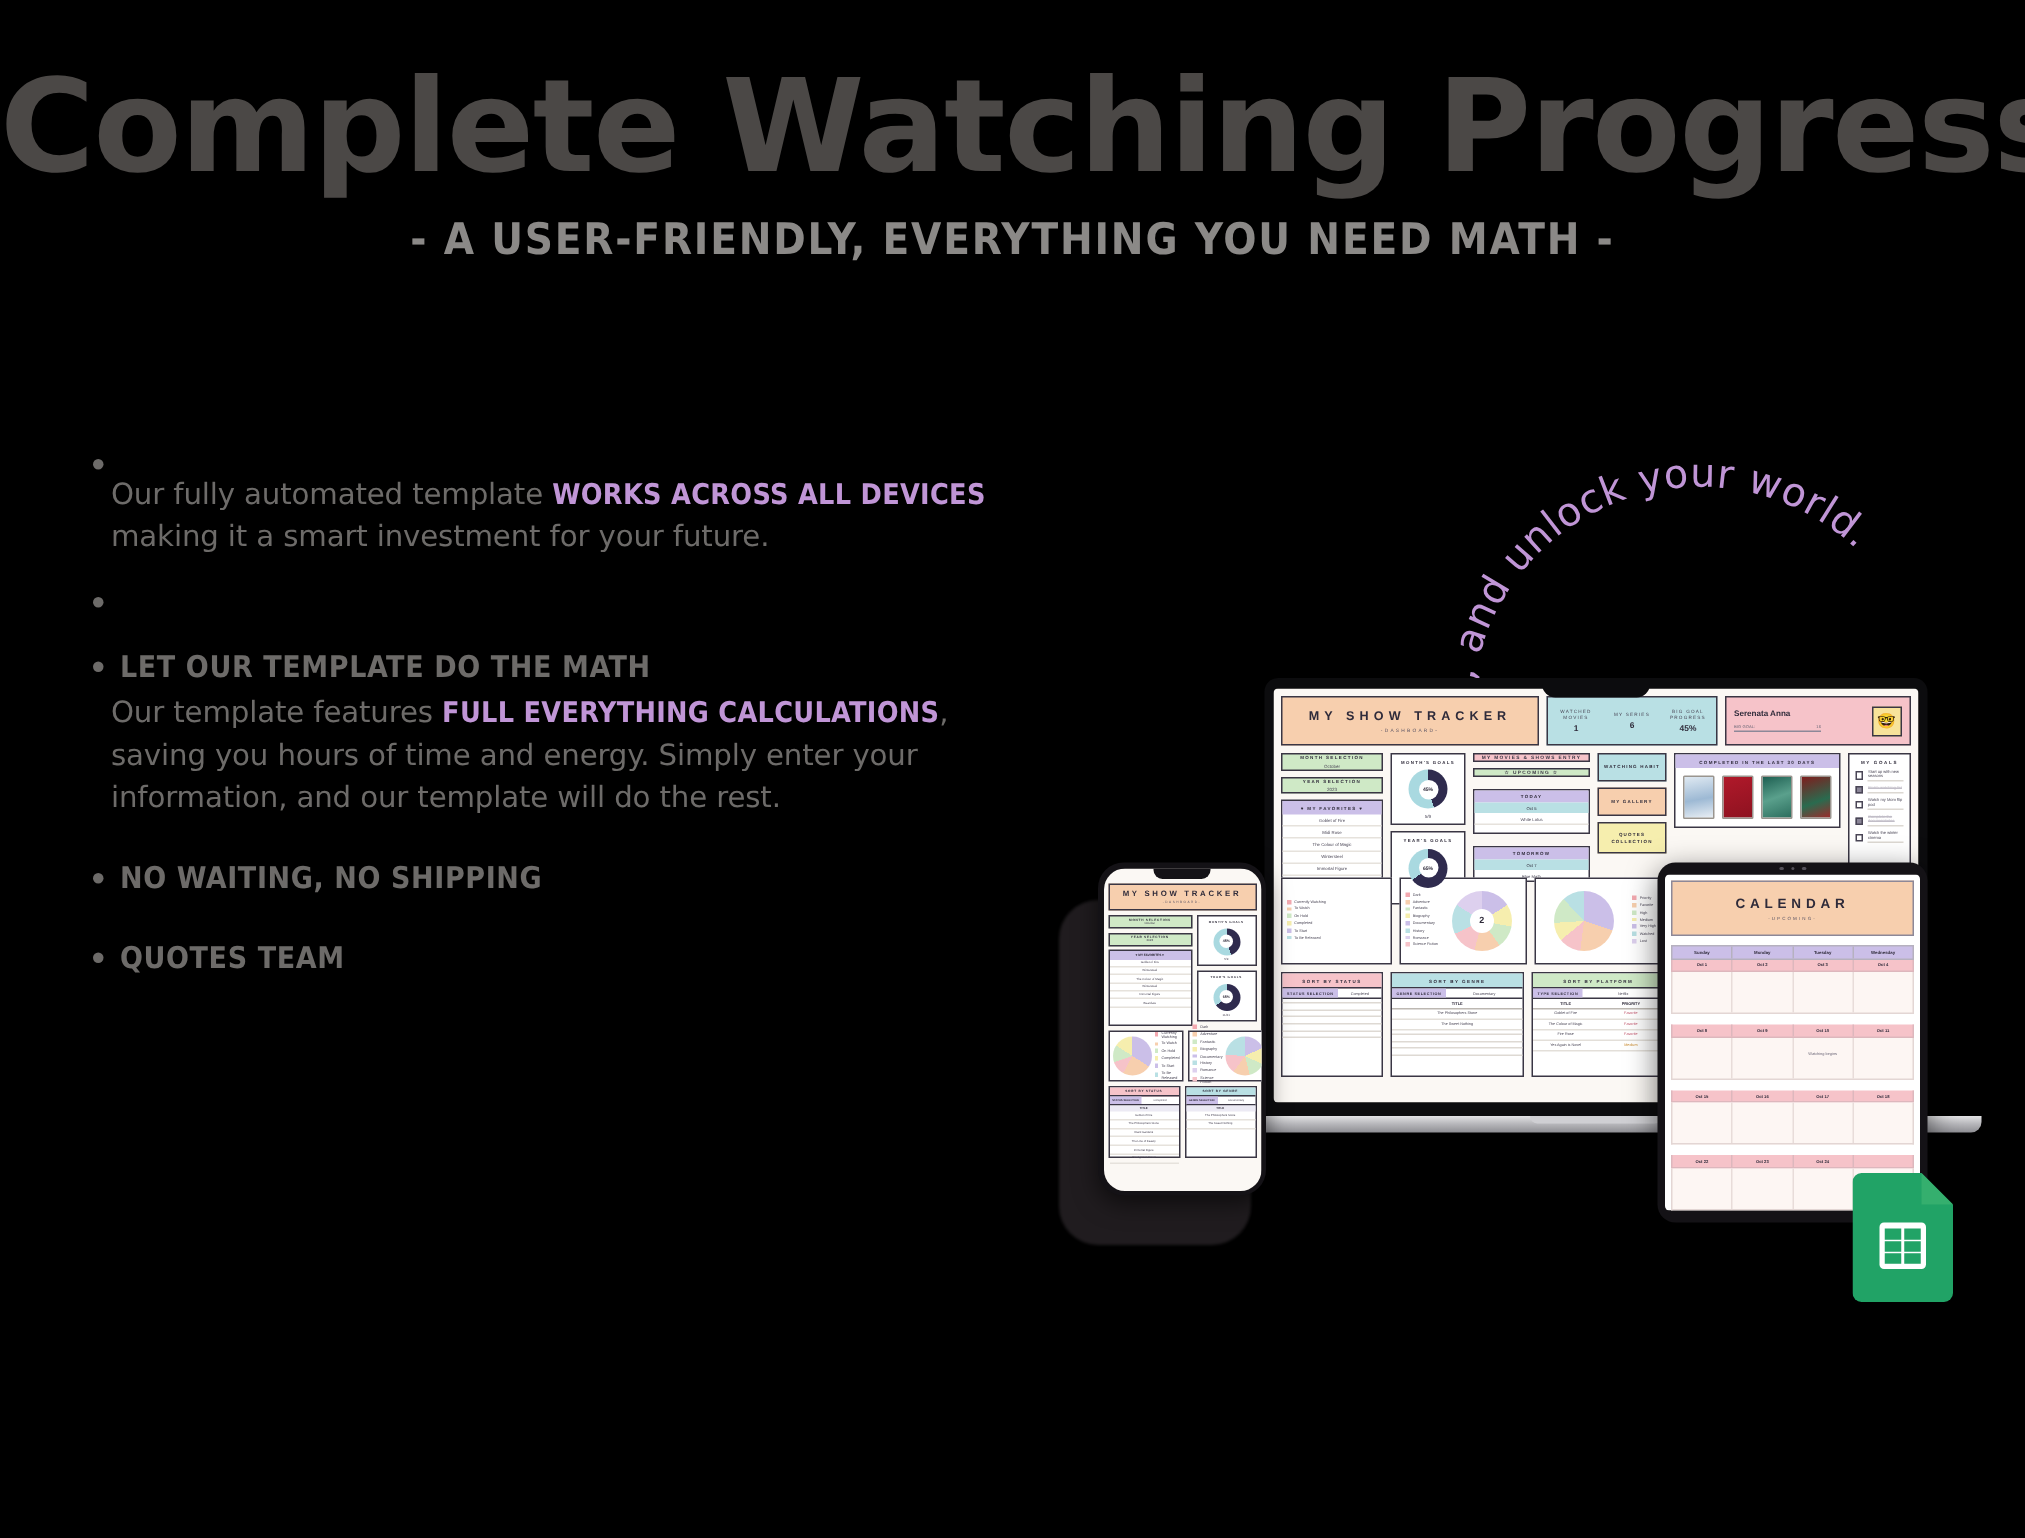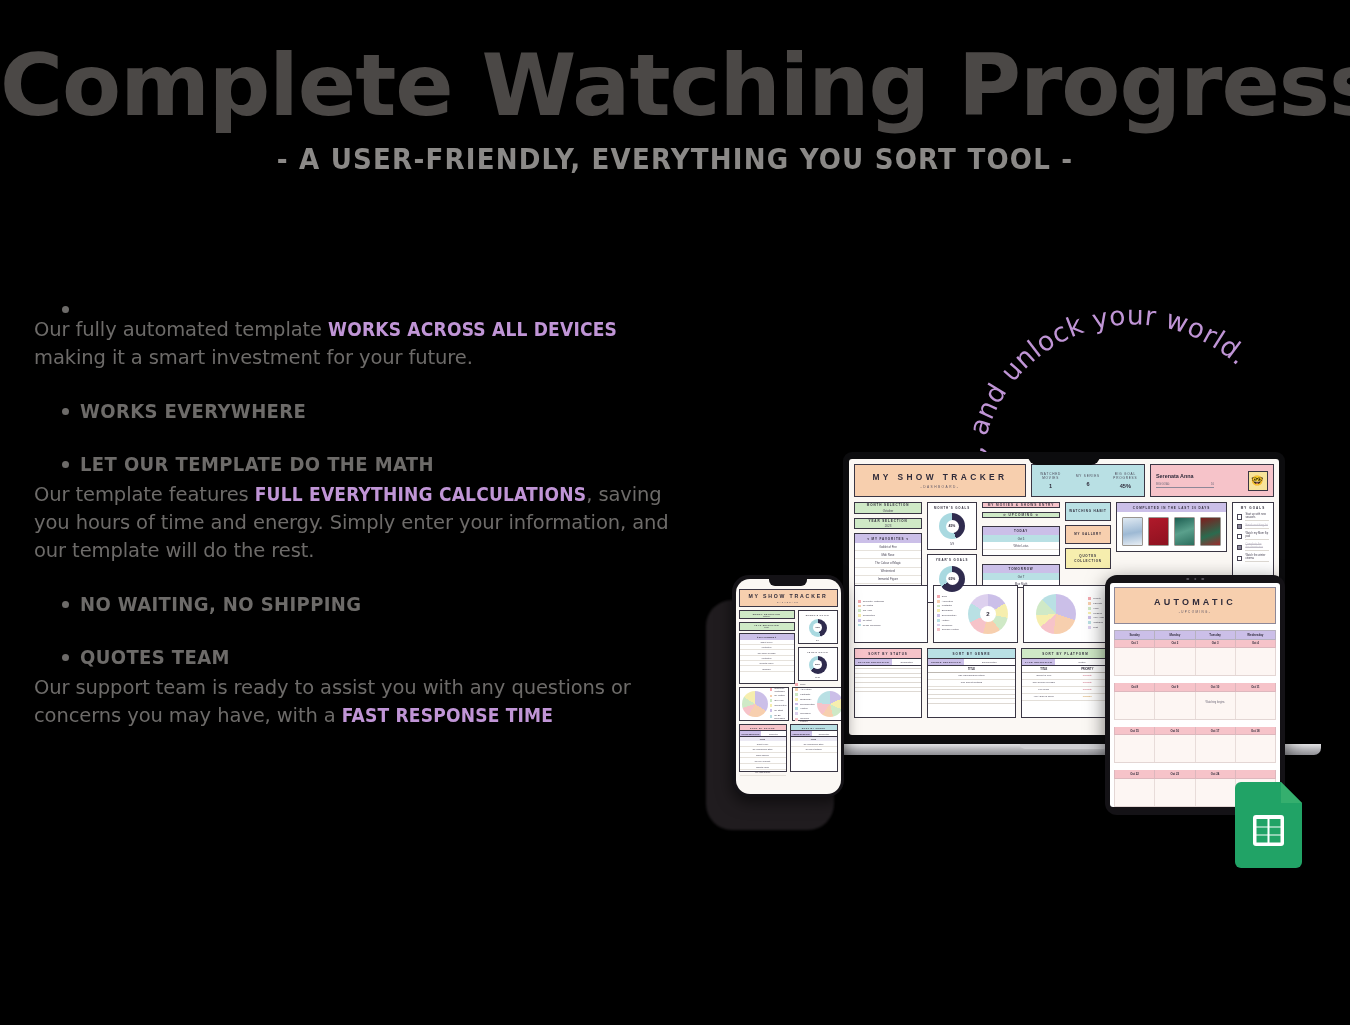--- a/index.html
+++ b/index.html
@@ -35,21 +35,21 @@
     letter-spacing:.4px;margin-left:28px;line-height:1.35;
     display:flex;align-items:center;gap:11px;
   }
   .f-bullet{
     width:7px;height:7px;border-radius:50%;
     background:#6d6b69;display:inline-block;flex:0 0 auto;
   }
   .f-body{
     font-family:"DejaVu Sans", sans-serif;
     font-size:19.5px;color:#6d6b69;line-height:1.44;
-    margin-top:3px;letter-spacing:-.1px;
+    margin-top:3px;letter-spacing:-.1px;margin-left:40px;
   }
   .hl{
     color:#c095d6;font-weight:700;letter-spacing:.2px;
     font-family:"DejaVu Sans Condensed","DejaVu Sans",sans-serif;
     font-size:19px;
   }
 
   
   #curved-text{position:absolute;left:1012px;top:288px;width:336px;height:300px;}
   #curved-text svg{width:100%;height:100%;overflow:visible;}
@@ -301,55 +301,53 @@
   .tb-cells div:last-child{border-right:none;}
 
   
   #sheets-icon{position:absolute;left:545px;top:352px;width:67px;height:86px;z-index:9;}
 </style>
 </head>
 <body>
 
 <div id="header">
   <div id="main-title">Complete Watching Progress</div>
-  <div id="sub-title">- A USER-FRIENDLY, EVERYTHING YOU SORT TOOL -</div>
+  <div id="sub-title">- A USER-FRIENDLY, EVERYTHING YOU NEED MATH -</div>
 </div>
 
 <div id="features">
     <div class="feature">
       <div class="f-head">
         <span class="f-bullet"></span>
       </div>
       <div class="f-body"><span>Our fully automated template </span><span class="hl">WORKS ACROSS ALL DEVICES</span><span> making it a smart investment for your future.</span></div>
     </div>
     <div class="feature">
       <div class="f-head">
         <span class="f-bullet"></span>
-        <span>WORKS EVERYWHERE</span>
       </div>
     </div>
     <div class="feature">
       <div class="f-head">
         <span class="f-bullet"></span>
         <span>LET OUR TEMPLATE DO THE MATH</span>
       </div>
       <div class="f-body"><span>Our template features </span><span class="hl">FULL EVERYTHING CALCULATIONS</span><span>, saving you hours of time and energy. Simply enter your information, and our template will do the rest.</span></div>
     </div>
     <div class="feature">
       <div class="f-head">
         <span class="f-bullet"></span>
         <span>NO WAITING, NO SHIPPING</span>
       </div>
     </div>
     <div class="feature">
       <div class="f-head">
         <span class="f-bullet"></span>
         <span>QUOTES TEAM</span>
       </div>
-      <div class="f-body"><span>Our support team is ready to assist you with any questions or concerns you may have, with a </span><span class="hl">FAST RESPONSE TIME</span></div>
     </div>
   </div>
 
 <div id="curved-text">
   <svg viewBox="0 0 336 300">
     <defs>
       <path id="arcpath" d="M 8,290 A 152,152 0 1 1 236,288" fill="none"></path>
     </defs>
     <text>
       <textPath href="#arcpath" startOffset="2%" id="curvedTP">Discover, and unlock your world.</textPath>
@@ -872,21 +870,21 @@
   <div id="tablet">
     <div id="tablet-frame">
       <div id="tablet-cam">
           <i></i>
           <i></i>
           <i></i>
         </div>
       <div id="tablet-screen">
         <div class="tb-sheet">
           <div class="tb-hd">
-            <div class="t1">AUTOMATIC</div>
+            <div class="t1">CALENDAR</div>
             <div class="t2">-UPCOMING-</div>
           </div>
           <div class="tb-dow">
             <div>Sunday</div>
             <div>Monday</div>
             <div>Tuesday</div>
             <div>Wednesday</div>
           </div>
           <div id="tb-weeks">
               <div class="tb-wk">

